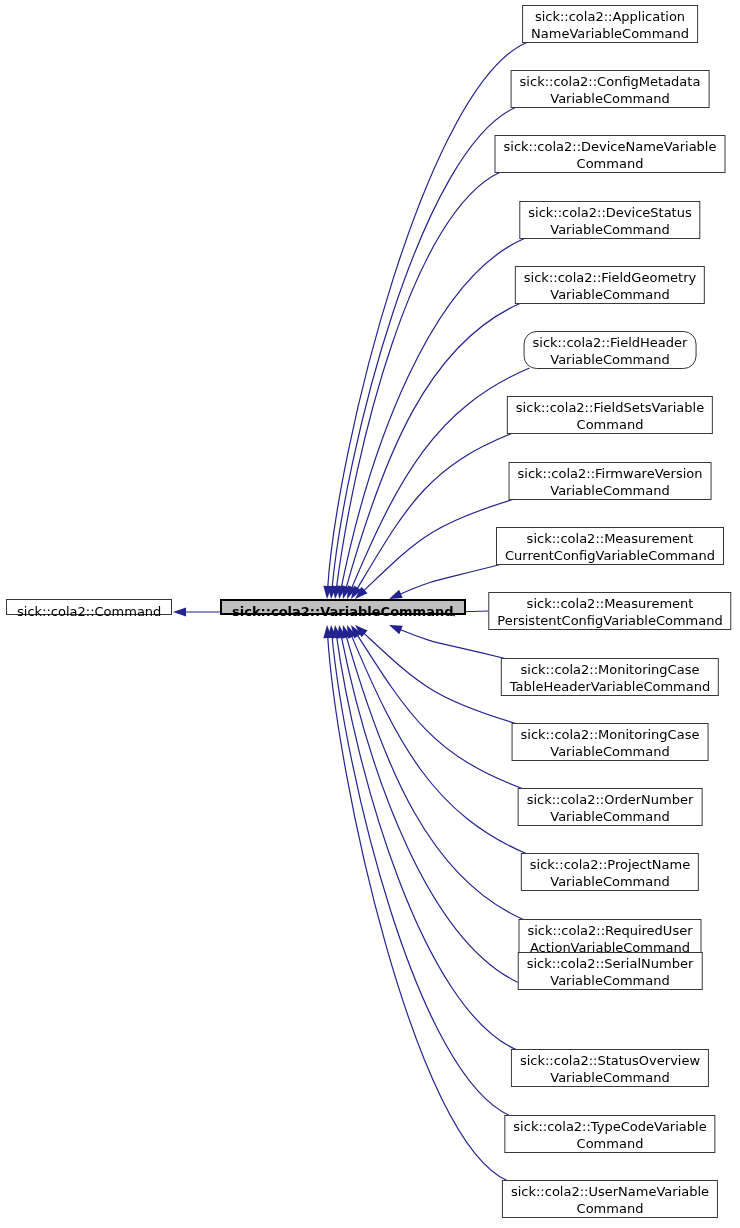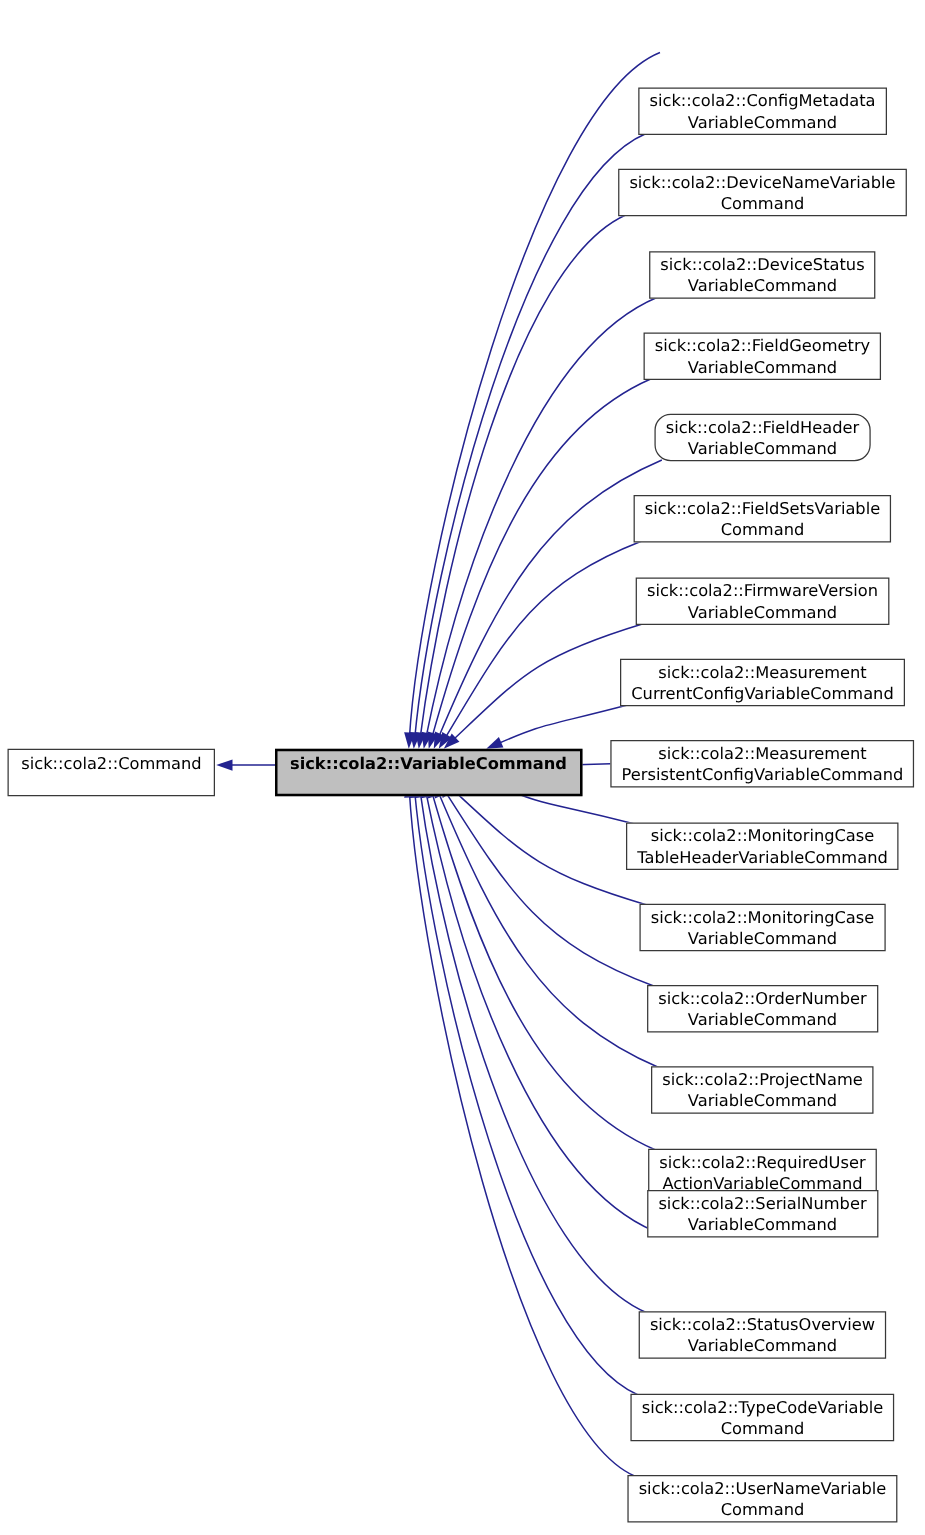--- a/index.html
+++ b/index.html
@@ -8,21 +8,21 @@
     background:var(--bg,#ffffff);
     font-family:"DejaVu Sans",sans-serif;
   }
   #edge-layer{position:absolute;left:0;top:0;z-index:1;}
   .node{
     position:absolute;z-index:2;box-sizing:border-box;
     background:var(--node-fill,#fff);border:1px solid var(--border,#383838);
     color:var(--text,#000);text-align:center;white-space:nowrap;
     font-size:13px;
   }
-  .single{height:38px;line-height:23px;padding:0 10px;}
+  .single{height:16px;line-height:23px;padding:0 10px;}
   .base-node{left:6px;top:599px;}
   .focus-node{left:220px;top:599px;background:var(--focus-fill,#bfbfbf);border:2px solid #000;line-height:21px;font-weight:bold;}
   .derived{height:38px;line-height:17px;padding:2px 8px;left:610px;transform:translateX(-50%);}
   .derived span{display:block;}
 </style>
 </head>
 <body>
 
 <div id="canvas" style="--edge: #232390; --focus-fill: #bfbfbf; --node-fill: #ffffff; --border: #383838; --text: #000000; --bg: #ffffff;">
   <svg id="edge-layer" width="740" height="1228">
@@ -65,20 +65,24 @@
       <path d="M 510.5 1116 C 417.675 1076, 344.7653305971776 774.3670501601689, 331.7341509651828 632.9662426752091" fill="none" stroke="#232390" stroke-width="1.2"></path>
       <polygon points="331,625 336.6740068232271,637.5321844292993 327.711983813617,638.35810426513" fill="#232390"></polygon>
       <path d="M 508 1181 C 414.65 1141, 335.98384360919204 774.7307268198668, 327.47913832582356 632.9856387637262" fill="none" stroke="#232390" stroke-width="1.2"></path>
       <polygon points="327,625 332.27052158405934,637.7071476827794 323.2866779748673,638.246178299331" fill="#232390"></polygon>
     </svg>
 
   <div class="node single base-node">sick::cola2::Command</div>
 
   <div class="node single focus-node" id="focus-node">sick::cola2::VariableCommand</div>
 
+<div class="node derived" style="top: 5px;">
+      <span class="l1">sick::cola2::Application</span>
+      <span class="l2">NameVariableCommand</span>
+    </div>
     <div class="node derived" style="top: 70px;">
       <span class="l1">sick::cola2::ConfigMetadata</span>
       <span class="l2">VariableCommand</span>
     </div>
     <div class="node derived" style="top: 135px;">
       <span class="l1">sick::cola2::DeviceNameVariable</span>
       <span class="l2">Command</span>
     </div>
     <div class="node derived" style="top: 201px;">
       <span class="l1">sick::cola2::DeviceStatus</span>

